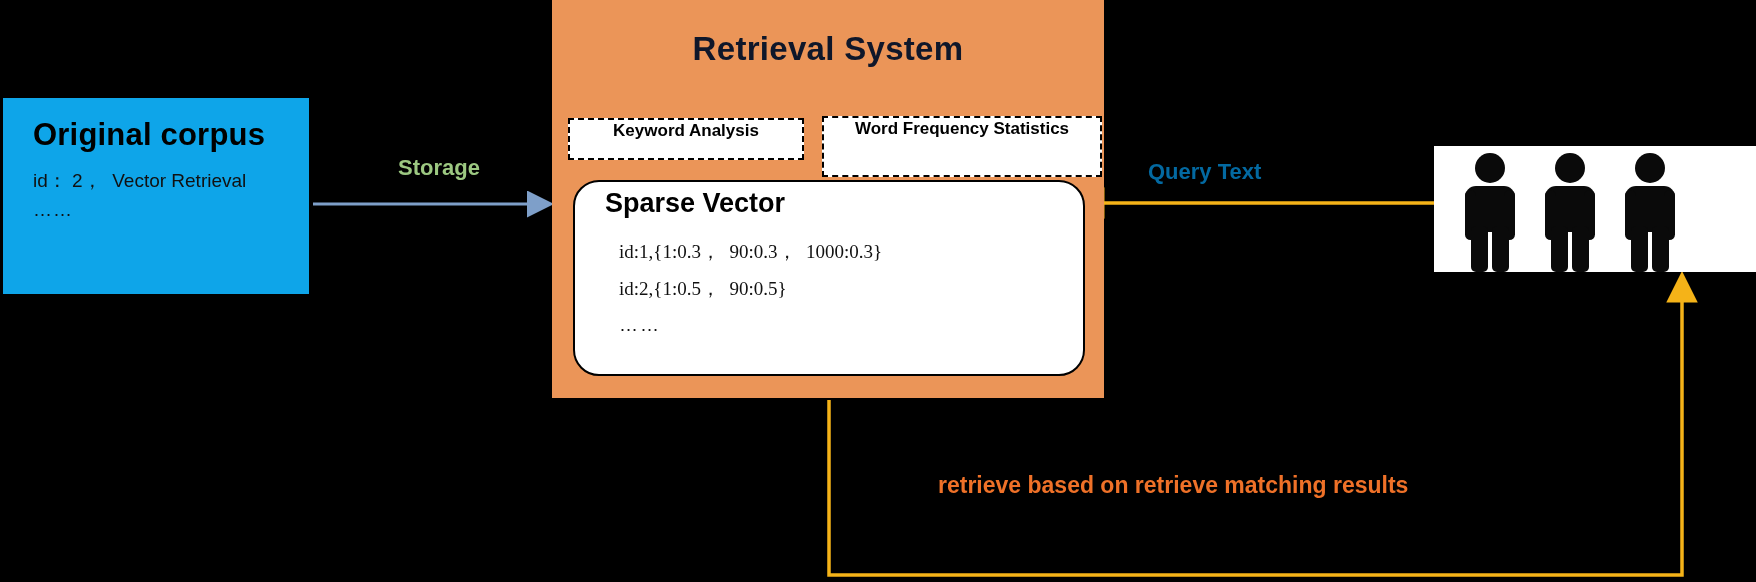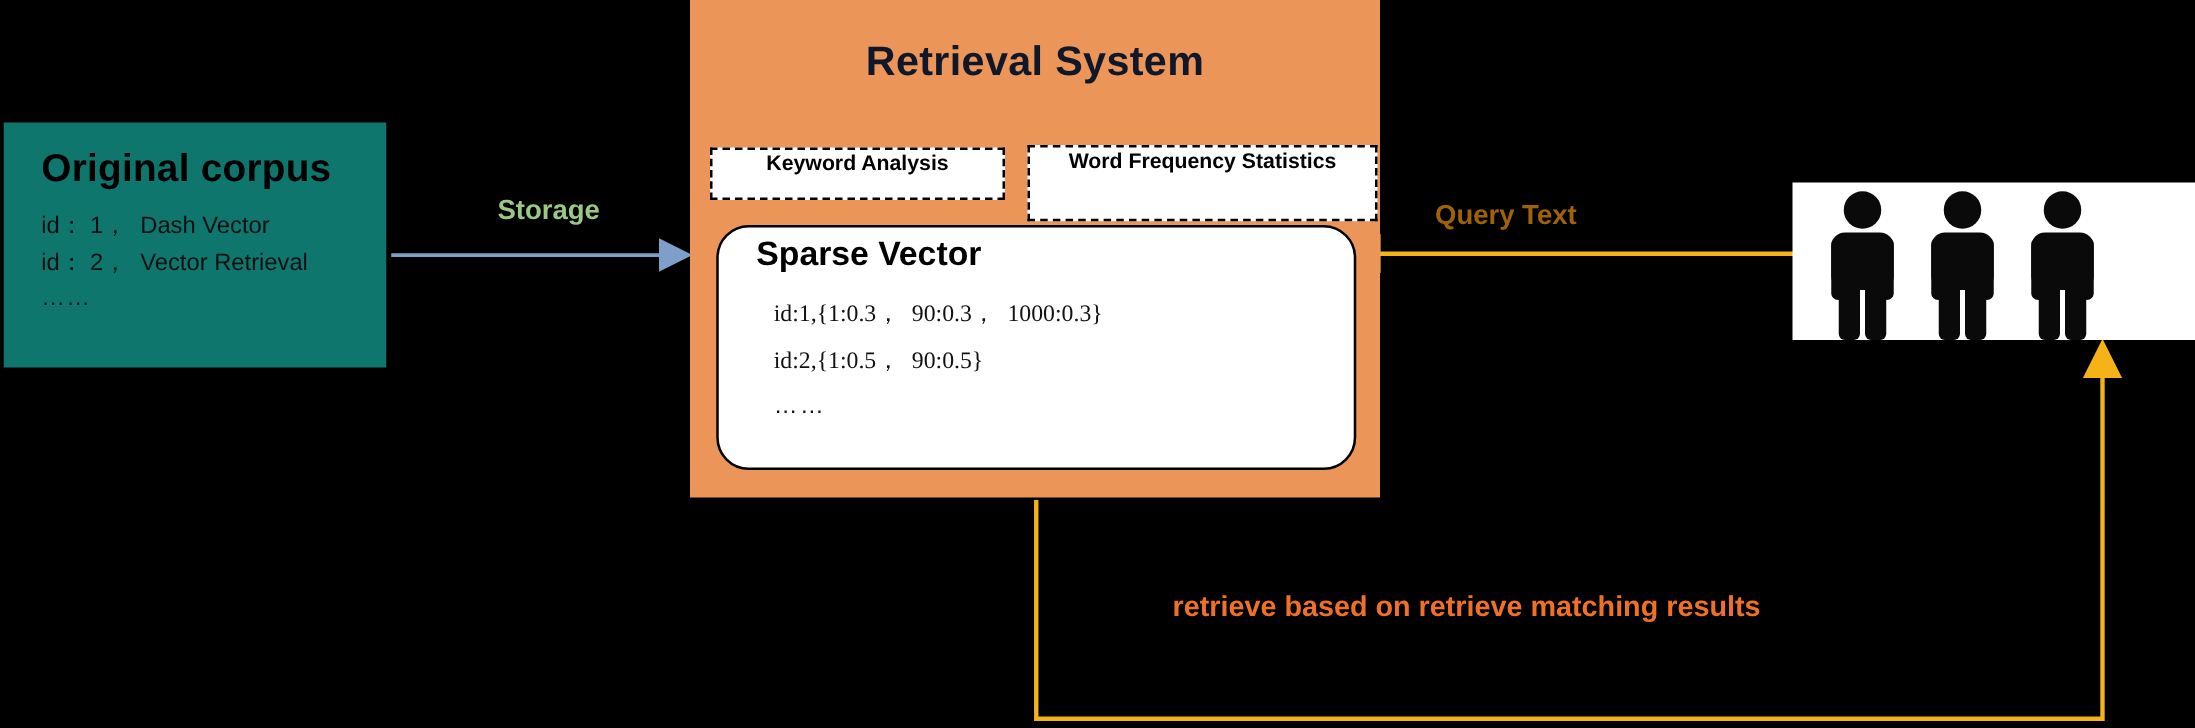--- a/index.html
+++ b/index.html
@@ -3,21 +3,21 @@
 <meta charset="utf-8">
 <style>
   html,body{margin:0;padding:0;background:#000;}
   body{width:1756px;height:582px;position:relative;overflow:hidden;
        font-family:"Liberation Sans","DejaVu Sans",sans-serif;}
 
   .stage{position:absolute;inset:0;width:1756px;height:582px;}
 
   
   .corpus{position:absolute;left:3px;top:98px;width:306px;height:196px;
-          background:#0f766e;box-sizing:border-box;padding:20px 22px 0 30px;}
+          background:#0ea5e9;box-sizing:border-box;padding:20px 22px 0 30px;}
   .corpus-title{font-size:31px;font-weight:bold;color:#000;line-height:1.1;
                 margin:0 0 14px 0;letter-spacing:.2px;}
   .corpus-line{font-size:19px;color:#111;line-height:1.55;white-space:pre;}
   .corpus-dots{font-size:19px;color:#111;letter-spacing:1px;line-height:1.5;}
 
   
   .rsys{position:absolute;left:552px;top:0px;width:552px;height:398px;
         background:#eb9558;}
   .rsys-title{position:absolute;left:0;right:0;top:30px;text-align:center;
               color:#0f172a;font-size:33px;font-weight:bold;letter-spacing:.3px;}
@@ -34,21 +34,21 @@
   .sv-card{position:absolute;left:573px;top:180px;width:512px;height:196px;
            background:#ffffff;border:2.5px solid #000;border-radius:26px;
            box-sizing:border-box;padding:6px 0 0 30px;}
   .sv-title{font-size:27px;font-weight:bold;color:#000;margin-bottom:14px;}
   .sv-line{font-size:19px;color:#111;line-height:1.95;padding-left:14px;white-space:pre;font-family:Liberation Serif, serif;}
   .sv-dots{font-size:19px;color:#111;padding-left:14px;letter-spacing:2px;line-height:1.9;}
 
   
   .lbl{position:absolute;font-size:22px;font-weight:bold;white-space:nowrap;text-align:center;}
   .lbl-storage{left:398px;top:155px;color:#9cc881;}
-  .lbl-query{left:1148px;top:159px;color:#a16207;}
+  .lbl-query{left:1148px;top:159px;color:#0369a1;}
   .lbl-retrieve{left:938px;top:472px;color:#ef7128;font-size:23px;}
 
   
   .wires{position:absolute;left:0;top:0;width:1756px;height:582px;}
 
   
   .people{position:absolute;left:1434px;top:146px;width:322px;height:126px;
           background:#ffffff;overflow:hidden;}
   .people svg{display:block;}
 </style>
@@ -72,21 +72,20 @@
 
     <line x1="313" y1="204" x2="548" y2="204" stroke="#7e9fc9" stroke-width="3" marker-end="url(#arrowBlue)"></line>
 
     <line x1="1592" y1="203" x2="1080" y2="203" stroke="#f5b318" stroke-width="3.5" marker-end="url(#arrowYellowL)"></line>
 
     <polyline points="829,400 829,575 1682,575 1682,278" fill="none" stroke="#f5b318" stroke-width="3.5" marker-end="url(#arrowYellowU)"></polyline>
   </svg>
 
   <div class="corpus">
     <div class="corpus-title">Original corpus</div>
-    <div class="corpus-line">id： 1，  Dash Vector</div>
     <div class="corpus-line">id： 2，  Vector Retrieval</div>
     <div class="corpus-dots">……</div>
   </div>
 
   <div class="rsys">
     <div class="rsys-title">Retrieval System</div>
   </div>
 
   <div class="dashbox kw-box">
     <span>Keyword Analysis</span>

